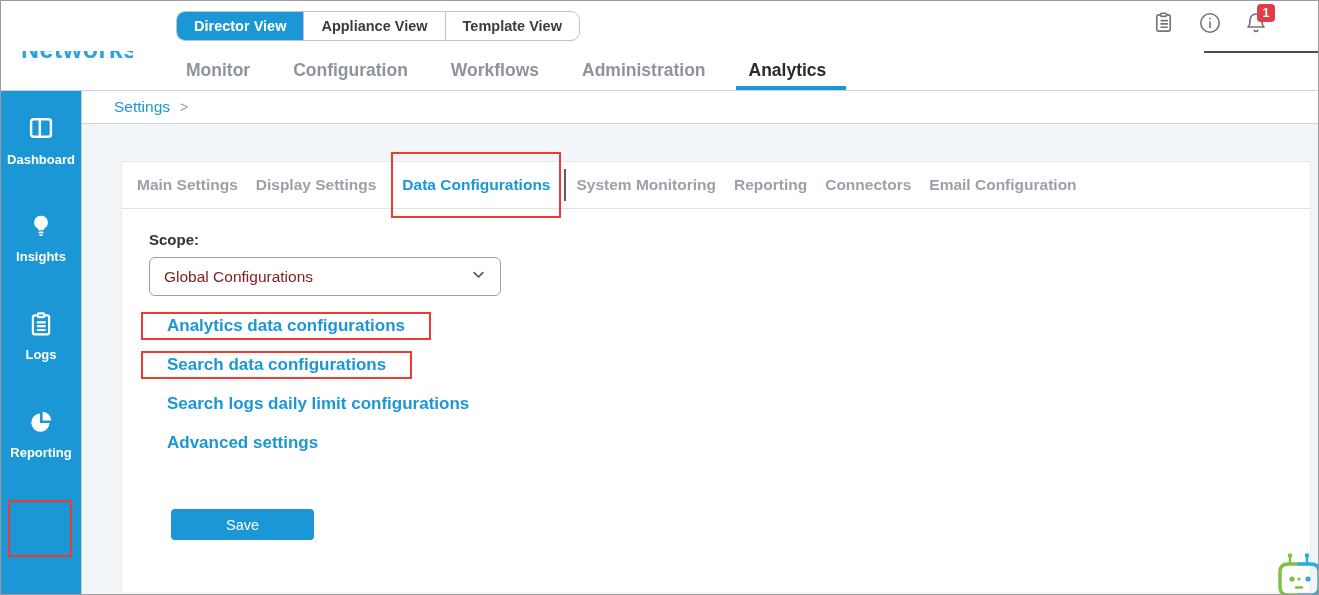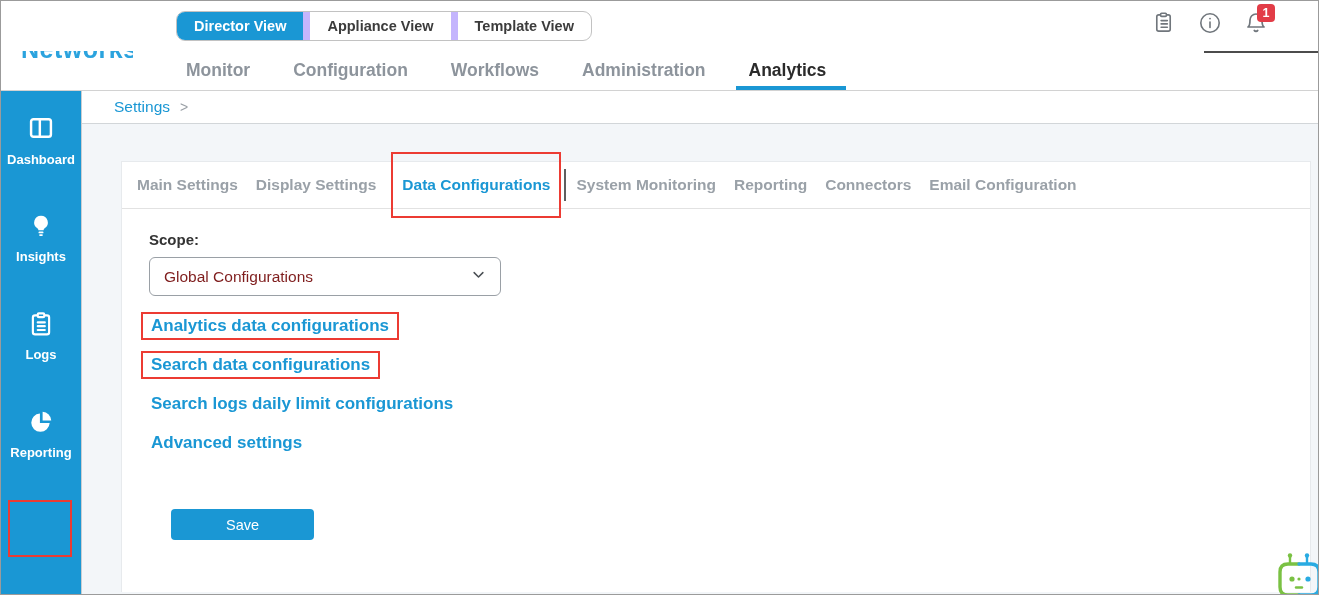--- a/index.html
+++ b/index.html
@@ -6,21 +6,21 @@
   body { margin: 0; background: #ffffff; font-family: "Liberation Sans", "DejaVu Sans", sans-serif; }
   .screen { position: relative; width: 1319px; height: 595px; background: #fff;
             border: 1px solid #9b9b9b; overflow: hidden; }
 
   
   .topbar { position: absolute; left: 0; top: 0; right: 0; height: 90px; background: #fff;
             border-bottom: 1px solid #d2d2d2; }
   .vswitch { position: absolute; left: 175px; top: 10px; height: 30px; display: flex;
              border: 1px solid #c2c2c2; border-radius: 9px; overflow: hidden; background: #fff; }
   .vswitch .seg { padding: 0 17px; display: flex; align-items: center; font-size: 14.5px;
-                  color: #3c3c3c; font-weight: 600; border-left: 7px solid #c4b5fd; cursor: default; }
+                  color: #3c3c3c; font-weight: 600; border-left: 1px solid #c4b5fd; cursor: default; }
   .vswitch .seg:first-child { border-left: none; }
   .vswitch .seg.active { background: #1a97d4; color: #fff; border-left: none; }
 
   .top-icons { position: absolute; top: 9px; left: 1150px; display: flex; gap: 21px; align-items: flex-start; }
   .ticon { position: relative; width: 25px; height: 25px; display: flex; align-items: center; justify-content: center; }
   .ticon svg { display: block; }
   .badge { position: absolute; top: -6px; left: 14px; min-width: 18px; height: 18px; padding: 0 4px;
            background: #e23c47; color: #fff; font-size: 12.5px; font-weight: 700; border-radius: 4px;
            display: flex; align-items: center; justify-content: center; }
   .dark-line { position: absolute; top: 50px; left: 1203px; right: 0; height: 2px; background: #4c4c4c; }
@@ -65,21 +65,21 @@
   .tab-cursor { width: 2px; height: 32px; background: #5f5f5f; margin-left: -12px; margin-right: -8px; }
 
   .content { padding: 22px 0 0 27px; }
   .scope-label { font-size: 15px; font-weight: 700; color: #333; }
   .select-box { margin-top: 9px; width: 352px; height: 39px; border: 1px solid #9aa0a6; border-radius: 6px;
                 background: #fff; display: flex; align-items: center; justify-content: space-between;
                 padding: 0 14px; font-size: 15.5px; color: #7f1d1d; cursor: pointer; }
 
   .links { margin-top: 16px; }
   .link-row { height: 27px; margin-bottom: 12px; }
-  .link-pill { display: inline-flex; align-items: center; margin-left: -8px; padding: 2px 8px;
+  .link-pill { display: inline-flex; align-items: center; margin-left: -8px; padding: 2px 24px;
                border: 2px solid transparent; }
   .link-pill.annotated { border-color: #ec3b33; }
   .cfg-link { color: #1a97d4; font-size: 17px; font-weight: 700; cursor: pointer; white-space: nowrap; }
 
   .save-btn { margin: 41px 0 0 22px; width: 143px; height: 31px; border: none; border-radius: 4px;
               background: #1a97d4; color: #fff; font-weight: 400; font-size: 14.5px;
               font-family: "Liberation Sans", "DejaVu Sans", sans-serif; cursor: pointer; }
 
   .robot { position: absolute; right: -7px; bottom: -7px; width: 50px; height: 50px; }
 </style>

